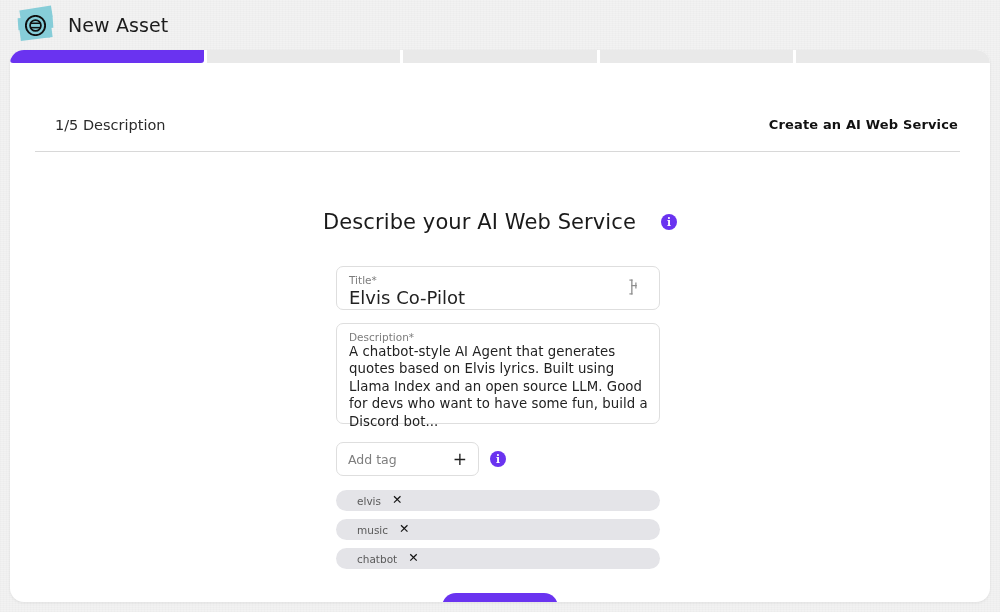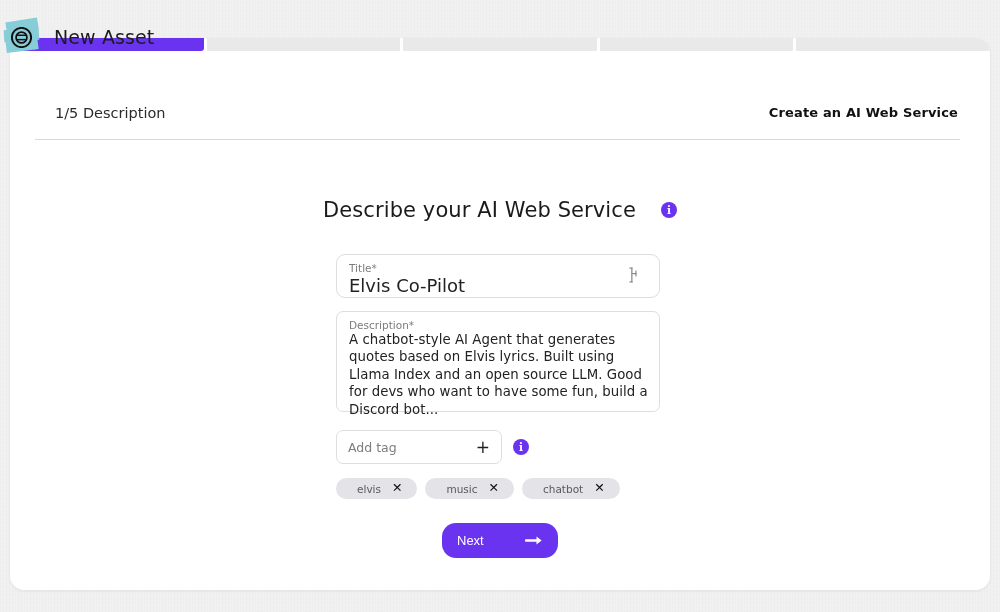--- a/index.html
+++ b/index.html
@@ -28,23 +28,22 @@
   }
 
   
   .topbar {
     position: absolute;
     left: 0; top: 0;
     width: 1000px;
     height: 50px;
     display: flex;
     align-items: center;
-    padding-left: 2px;
+    padding-left: 16px;
     z-index: 3;
-    margin-top: 12px;
   }
 
   .logo-wrap {
     width: 42px;
     height: 40px;
     position: relative;
     flex: 0 0 auto;
     margin-right: 10px;
   }
   .logo-sheet {
@@ -66,21 +65,21 @@
     font-size: 19px;
     color: #1c1c1c;
     letter-spacing: 0.1px;
     font-weight: 400;
   }
 
   
   .card {
     position: absolute;
     left: 10px;
-    top: 38px;
+    top: 50px;
     width: 980px;
     height: 552px;
     background: #ffffff;
     border-radius: 14px;
     z-index: 2;
     box-shadow: 0 1px 3px rgba(0,0,0,0.07);
     overflow: hidden;
   }
 
   
@@ -189,21 +188,20 @@
   .field-value {
     font-size: 18px;
     color: #222;
     line-height: 1.33;
   }
 
   .title-field {
     margin-top: 32px;
     height: 44px;
     padding: 8px 12px 0 12px;
-    border-radius: 9px;
   }
   .ibeam {
     position: absolute;
     right: 18px;
     top: 12px;
     width: 12px;
     height: 16px;
   }
 
   .desc-field {
@@ -219,21 +217,21 @@
   }
 
   
   .tag-row {
     margin-top: 18px;
     display: flex;
     align-items: center;
     gap: 11px;
   }
   .tag-input {
-    width: 166px;
+    width: 143px;
     height: 34px;
     border: 1px solid #dedede;
     border-radius: 7px;
     display: flex;
     align-items: center;
     padding: 0 11px;
     justify-content: space-between;
     background: #fff;
     gap: 12px;
   }
@@ -246,20 +244,21 @@
     color: #1f1f1f;
     line-height: 1;
     font-weight: 400;
   }
 
   
   .chips {
     margin-top: 14px;
     display: flex;
     gap: 8px;
+    flex-direction: column;
   }
   .chip {
     height: 21px;
     background: #e4e4e8;
     border-radius: 11px;
     display: flex;
     align-items: center;
     gap: 11px;
     padding: 0 15px 0 21px;
   }

